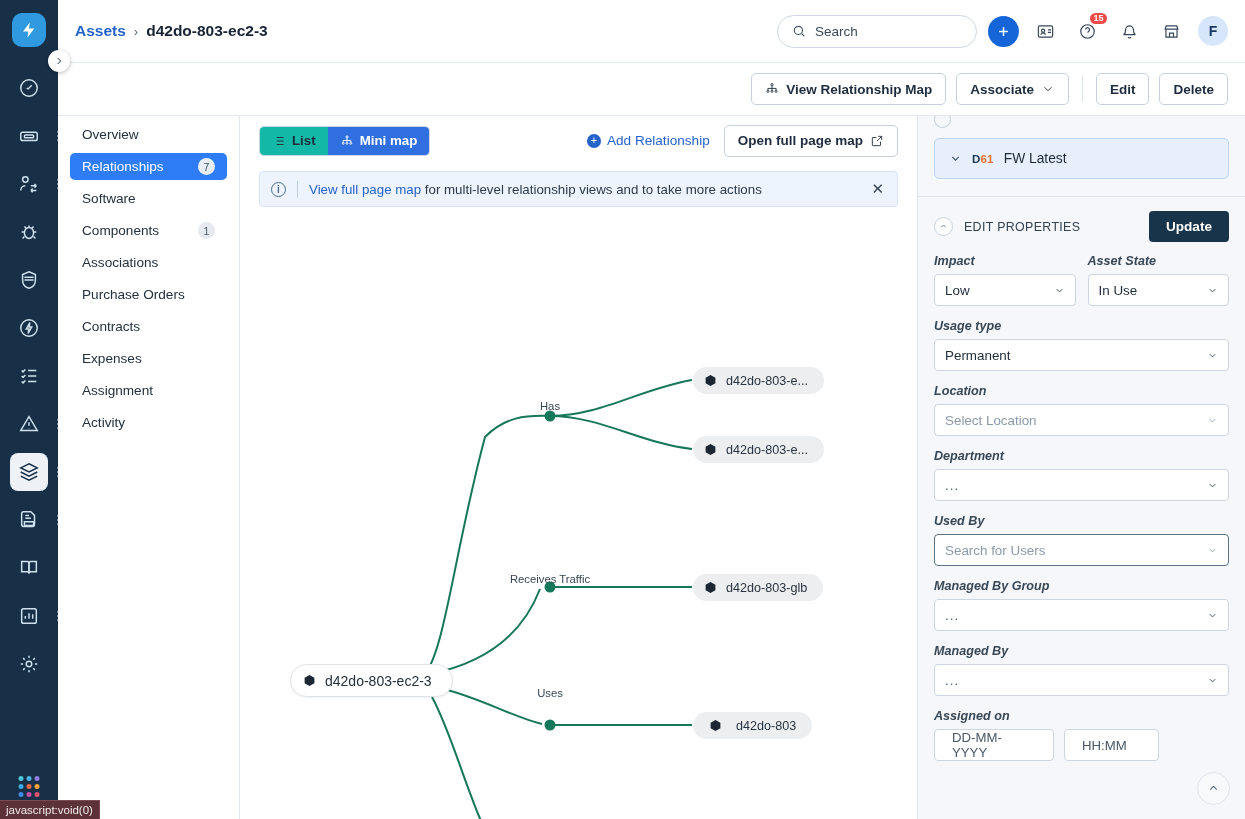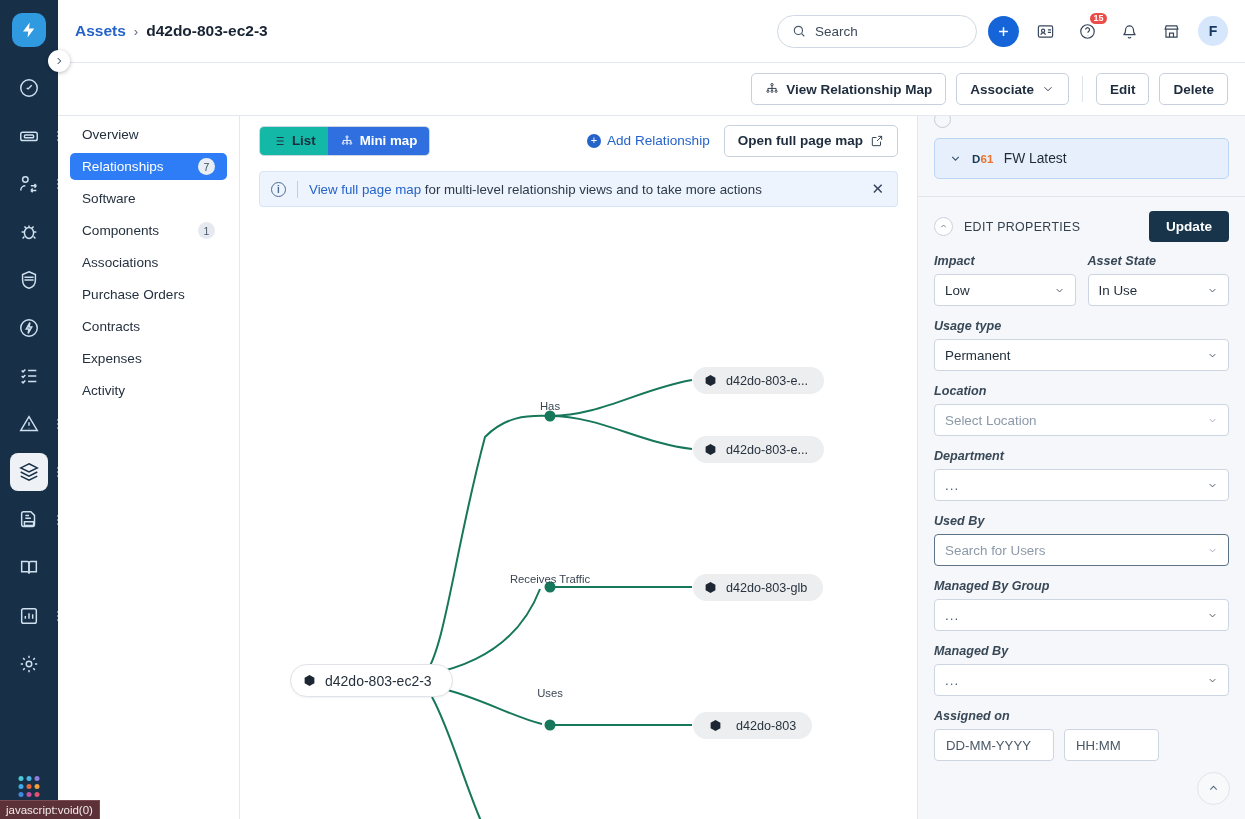--- a/index.html
+++ b/index.html
@@ -220,21 +220,21 @@
     display: flex; align-items: center; padding: 0 10px; font-size: 13.4px; color: #1f2c3a; cursor: pointer;
   }
   .sel.focused { border-color: #5b7287; }
   .sel .ph { color: #8c99a8; }
   .sel .dots { color: #51606f; letter-spacing: 1px; }
   .sel .carat { margin-left: auto; width: 11px; height: 11px; stroke: #3b4a5a; stroke-width: 2; fill: none; }
   .sel .carat.light { stroke: #9aa7b5; }
   .date-row { display: flex; gap: 10px; align-items: center; }
   .dfield {
     height: 32px; background: #fff; border: 1px solid #cdd6e0; border-radius: 4px;
-    display: flex; align-items: center; padding: 0 11px; font-size: 13.2px; color: #4a5866; cursor: text;
+    display: flex; align-items: center; padding: 0 17px; font-size: 13.2px; color: #4a5866; cursor: text;
   }
   .dfield.d1 { width: 120px; }
   .dfield.d2 { width: 95px; }
   .scroll-top {
     position: absolute; right: 15px; bottom: 14px; width: 33px; height: 33px; border-radius: 50%;
     background: #f7f9fb; border: 1px solid #dfe5ec; display: flex; align-items: center; justify-content: center;
     cursor: pointer;
   }
   .scroll-top svg { width: 13px; height: 13px; stroke: #5b6b7c; stroke-width: 1.9; fill: none; }
 
@@ -488,20 +488,23 @@
     <div class="sn-item">
       <span>Purchase Orders</span>
     </div>
     <div class="sn-item">
       <span>Contracts</span>
     </div>
     <div class="sn-item">
       <span>Expenses</span>
     </div>
     <div class="sn-item">
+      <span>Assignment</span>
+    </div>
+    <div class="sn-item">
       <span>Activity</span>
     </div>
   </div>
 
   <div class="center">
 
     <div class="toolbar">
       <div class="seg">
         <div class="seg-btn">
           <svg viewBox="0 0 24 24">

